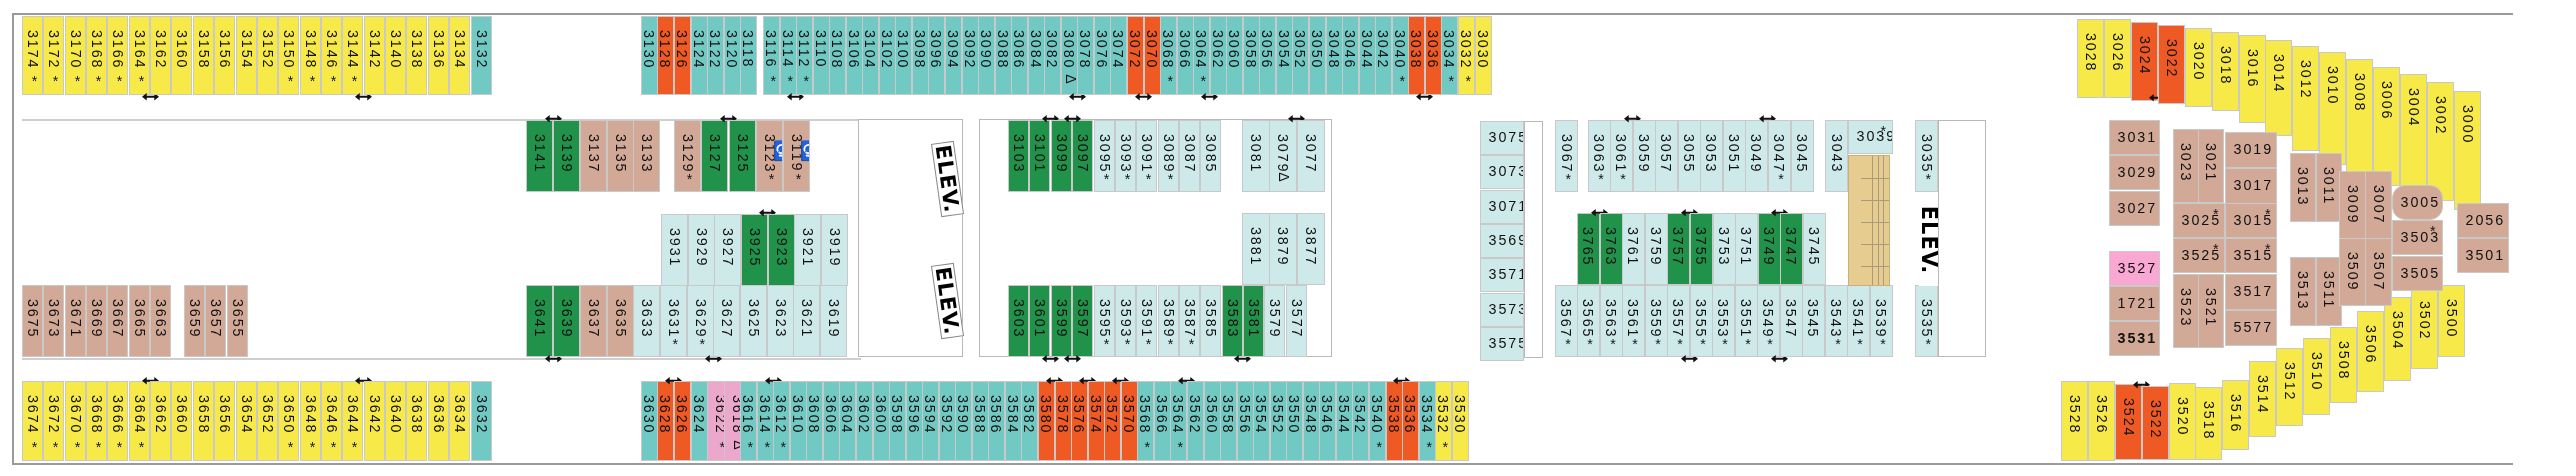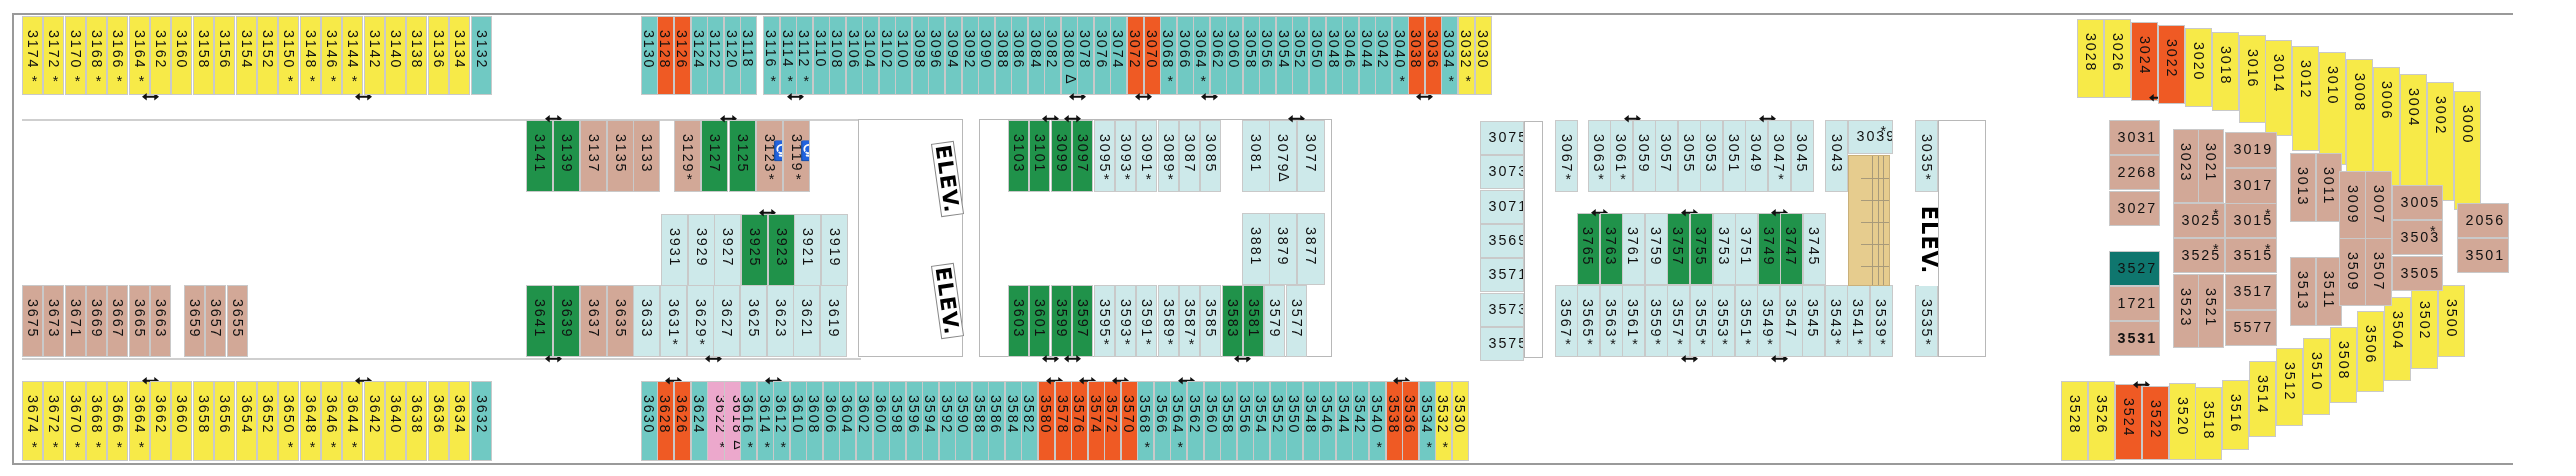--- a/index.html
+++ b/index.html
@@ -1193,26 +1193,26 @@
       <span class="mark" style="left: 9.5px; top: 50px;">*</span>
     </div>
     <div class="elev" style="left: 1919px; top: 193px; width: 21px; height: 93px; border: none;">
       <span>ELEV.</span>
     </div>
     <div class="wall" style="left: 1938px; top: 120px; width: 48px; height: 237px;"></div>
     <div class="cab h" style="left: 2109px; top: 120px; width: 51px; height: 35px; background: rgb(210, 168, 151);">
       <span class="num">3031</span>
     </div>
     <div class="cab h" style="left: 2109px; top: 155px; width: 51px; height: 35px; background: rgb(210, 168, 151);">
-      <span class="num">2268</span>
+      <span class="num">3029</span>
     </div>
     <div class="cab h" style="left: 2109px; top: 191px; width: 51px; height: 35px; background: rgb(210, 168, 151);">
       <span class="num">3027</span>
     </div>
-    <div class="cab h" style="left: 2109px; top: 251px; width: 51px; height: 35px; background: #0f766e;">
+    <div class="cab h" style="left: 2109px; top: 251px; width: 51px; height: 35px; background: #f9a8d4;">
       <span class="num">3527</span>
     </div>
     <div class="cab h" style="left: 2109px; top: 286px; width: 51px; height: 35px; background: rgb(210, 168, 151);">
       <span class="num">1721</span>
     </div>
     <div class="cab h" style="left: 2109px; top: 321px; width: 51px; height: 35px; background: rgb(210, 168, 151); font-weight: bold;">
       <span class="num">3531</span>
     </div>
     <div class="cab" style="left: 2173px; top: 129px; width: 26px; height: 74px; background: rgb(210, 168, 151);">
       <span class="num">3023</span>
@@ -1271,21 +1271,21 @@
     </div>
     <div class="cab" style="left: 2365px; top: 171px; width: 27px; height: 68px; background: rgb(210, 168, 151);">
       <span class="num">3007</span>
     </div>
     <div class="cab" style="left: 2339px; top: 238px; width: 27px; height: 68px; background: rgb(210, 168, 151);">
       <span class="num">3509</span>
     </div>
     <div class="cab" style="left: 2365px; top: 238px; width: 27px; height: 68px; background: rgb(210, 168, 151);">
       <span class="num">3507</span>
     </div>
-    <div class="cab h" style="left: 2392px; top: 185px; width: 51px; height: 35px; background: rgb(210, 168, 151);">
+    <div class="cab h" style="left: 2392px; top: 185px; width: 51px; height: 35px; background: rgb(210, 168, 151); border-radius: 13px;">
       <span class="num">3005</span>
     </div>
     <div class="cab h" style="left: 2392px; top: 220px; width: 51px; height: 35px; background: rgb(210, 168, 151);">
       <span class="num">3503</span>
       <span class="mark" style="left: 37px; top: 1.9px;">*</span>
     </div>
     <div class="cab h" style="left: 2392px; top: 256px; width: 51px; height: 35px; background: rgb(210, 168, 151);">
       <span class="num">3505</span>
     </div>
     <div class="cab h" style="left: 2457px; top: 203px; width: 52px; height: 35px; background: rgb(210, 168, 151);">

